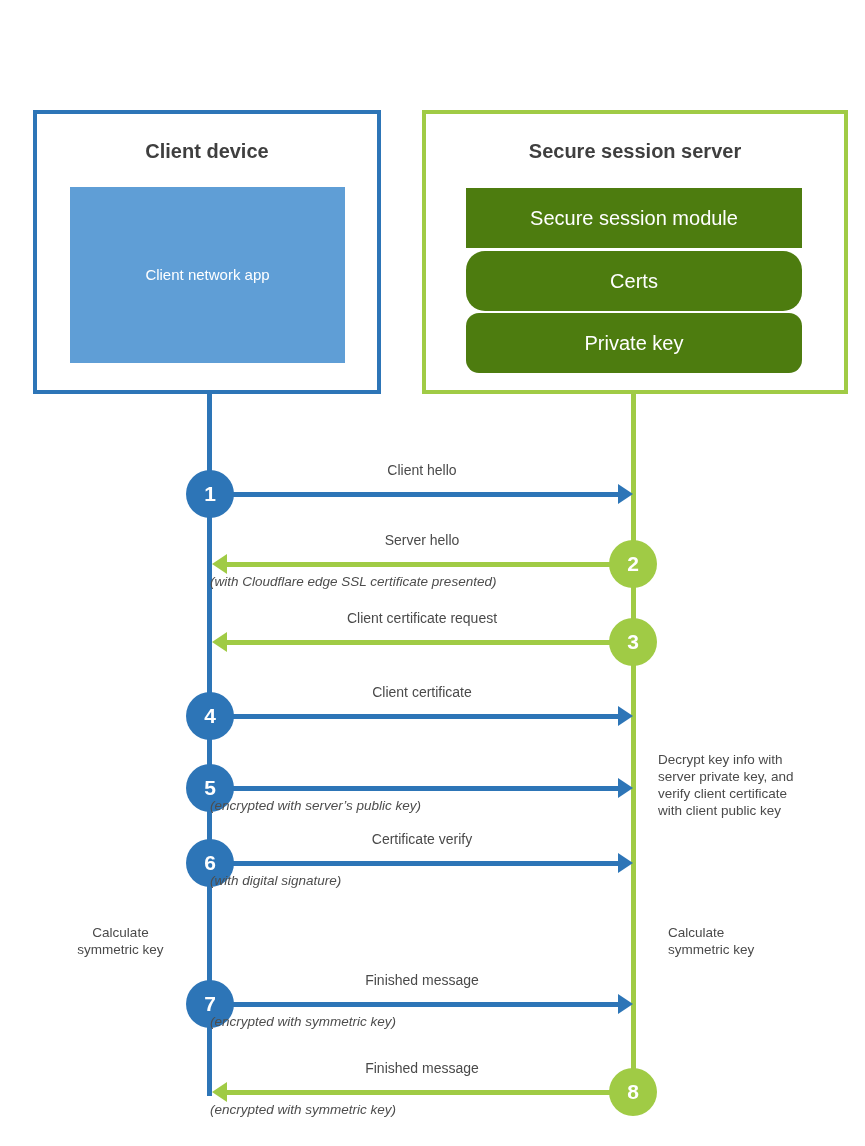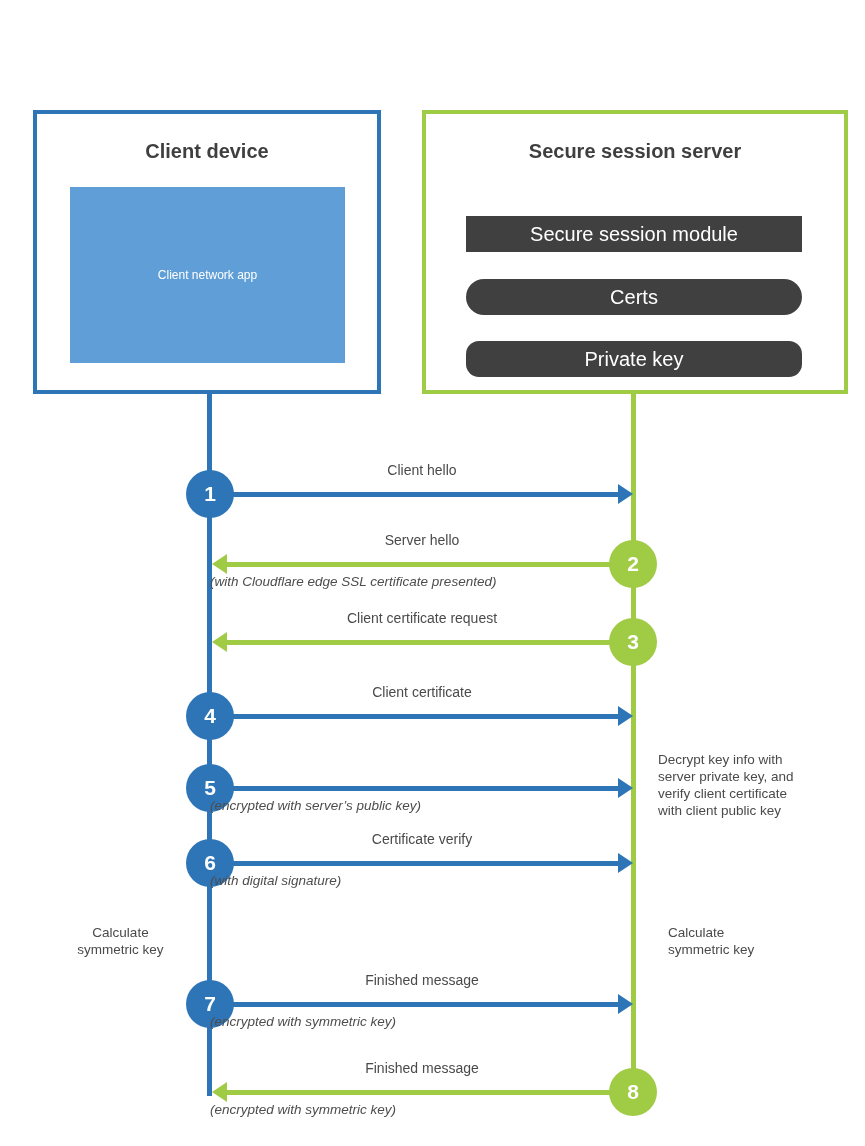--- a/index.html
+++ b/index.html
@@ -15,28 +15,28 @@
   
   .actor-box { position:absolute; top:110px; height:284px; box-sizing:border-box; background:#fff; }
   .client-box { left:33px;  width:348px; border:4px solid #2d75b7; }
   .server-box { left:422px; width:426px; border:4px solid #a0cb45; }
   .actor-title {
     position:absolute; left:0; right:0; top:26px; text-align:center;
     font-size:20px; font-weight:bold; color:#3f3f3f;
   }
   .app-rect {
     position:absolute; left:33px; top:73px; width:275px; height:176px;
-    background:#5f9ed6; color:#ffffff; font-size:12px;
+    background:#5f9ed6; color:#ffffff; font-size:15px;
     display:flex; align-items:center; justify-content:center; text-align:center;
   }
   .app-rect span { display:inline-block; max-width:170px; line-height:1.35; }
   .module-bar {
-    position:absolute; left:40px; width:336px; height:36px;
-    background:#404040; color:#ffffff; font-size:20px;
-    display:flex; align-items:center; justify-content:center;margin-top:28px;
+    position:absolute; left:40px; width:336px; height:60px;
+    background:#4d7c0f; color:#ffffff; font-size:20px;
+    display:flex; align-items:center; justify-content:center;
   }
   .bar-0 { top:74px; } .bar-1 { top:137px;border-radius:19px; } .bar-2 { top:199px;border-radius:13px; }
   
   .vline { position:absolute; width:5px; }
   .vline-blue  { left:207px; top:392px; height:704px; background:#2d75b7; }
   .vline-green { left:631px; top:392px; height:677px; background:#a0cb45; }
   
   .step { position:absolute; inset:0; }
   .g1 { --y:494px; } .g2 { --y:564px; } .g3 { --y:642px; } .g4 { --y:716px; }
   .g5 { --y:788px; } .g6 { --y:863px; } .g7 { --y:1004px; } .g8 { --y:1092px; }

